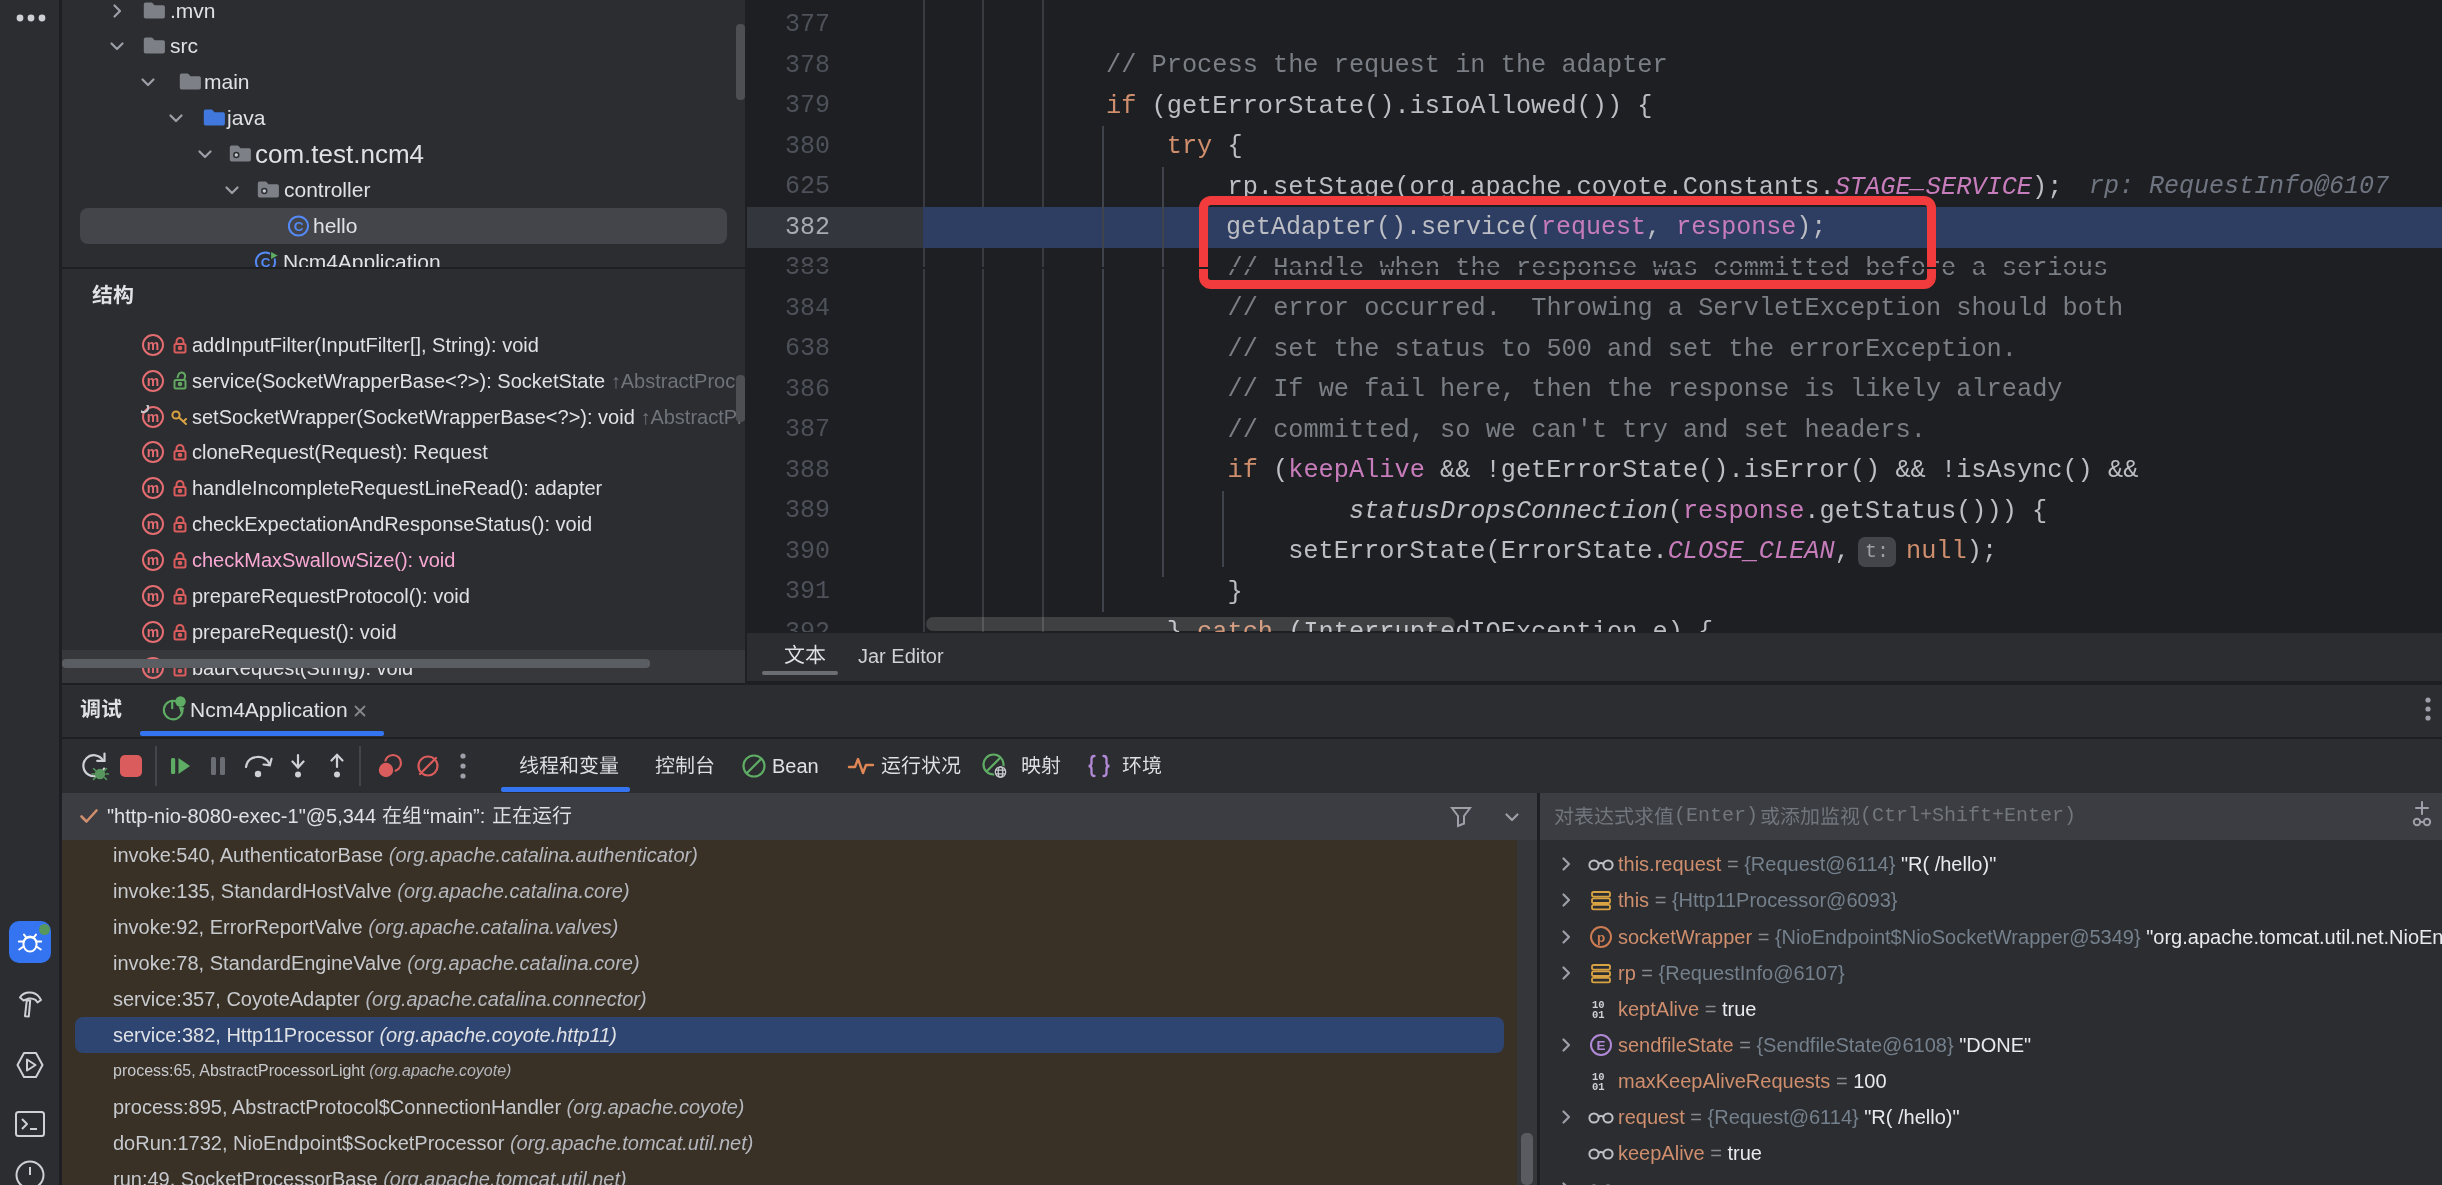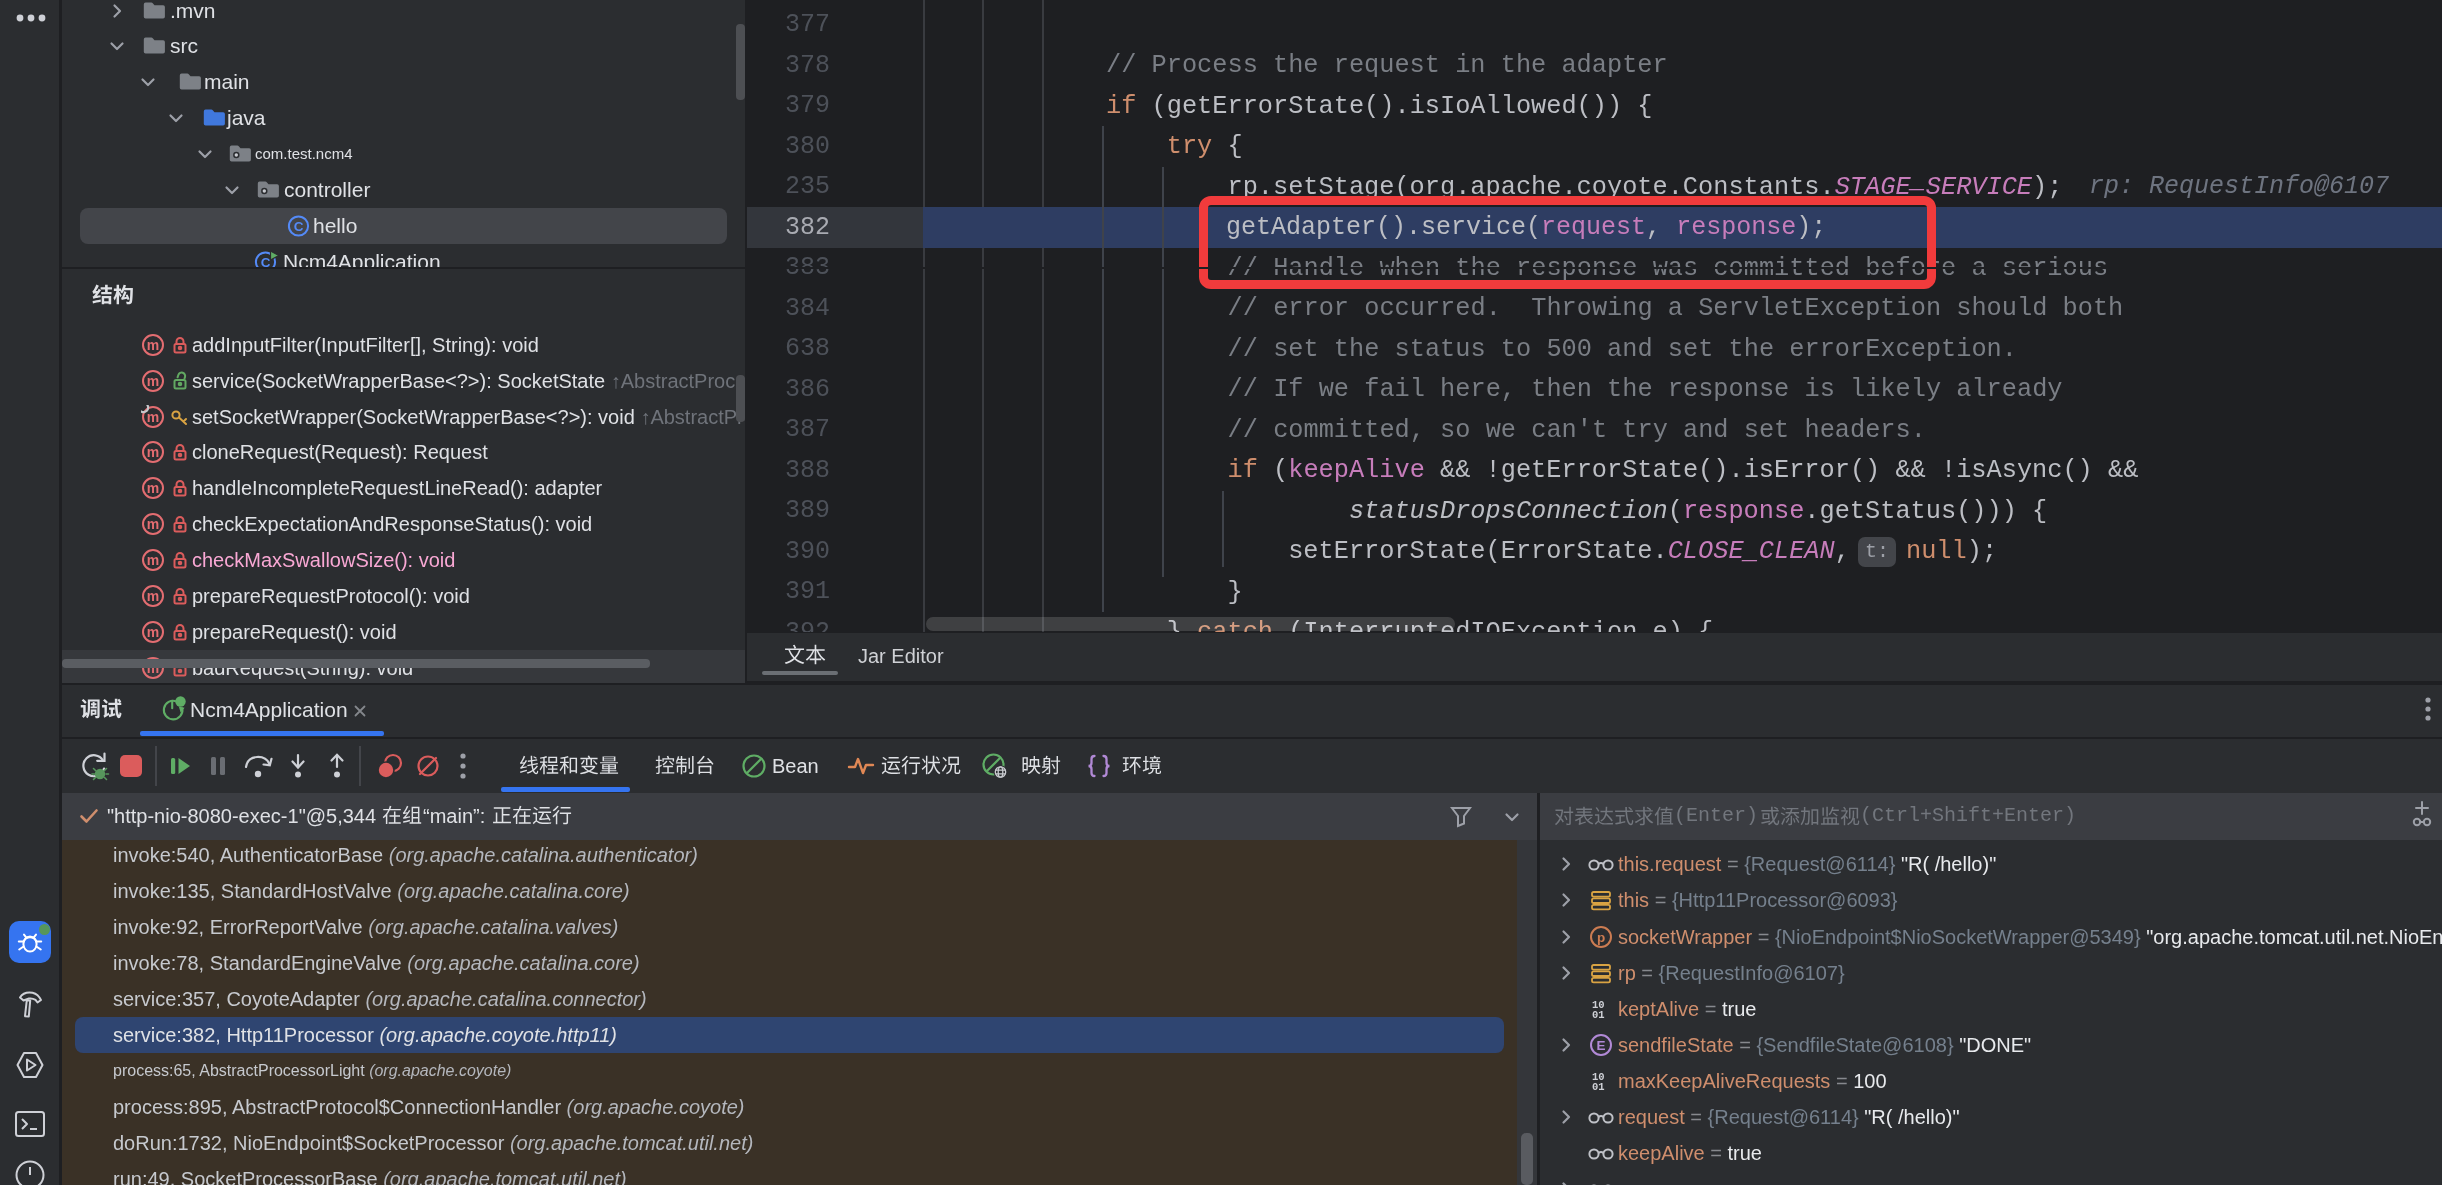--- a/index.html
+++ b/index.html
@@ -11,21 +11,21 @@
       <div style="position:absolute;left:295px;top:0px;width:2px;height:632px;background:#393b40;"></div>
       <div style="position:absolute;left:0px;top:207px;width:176px;height:41px;background:#33363c;"></div>
       <div style="position:absolute;left:176px;top:207px;width:1519px;height:41px;background:#2e3d62;"></div>
       <div style="position:absolute;left:355px;top:126px;width:2px;height:486px;background:#3f434b;"></div>
       <div style="position:absolute;left:415px;top:167px;width:2px;height:410px;background:#3f434b;"></div>
       <div style="position:absolute;left:475px;top:491px;width:2px;height:76px;background:#3f434b;"></div>
       <div style="position:absolute;right:1612px;top:6.0px;width:120px;text-align:right;font-size:25px;line-height:38px;color:#4d5159;font-family:'Liberation Mono',monospace;">377</div>
       <div style="position:absolute;right:1612px;top:46.5px;width:120px;text-align:right;font-size:25px;line-height:38px;color:#4d5159;font-family:'Liberation Mono',monospace;">378</div>
       <div style="position:absolute;right:1612px;top:87.0px;width:120px;text-align:right;font-size:25px;line-height:38px;color:#4d5159;font-family:'Liberation Mono',monospace;">379</div>
       <div style="position:absolute;right:1612px;top:127.5px;width:120px;text-align:right;font-size:25px;line-height:38px;color:#4d5159;font-family:'Liberation Mono',monospace;">380</div>
-      <div style="position:absolute;right:1612px;top:168.0px;width:120px;text-align:right;font-size:25px;line-height:38px;color:#4d5159;font-family:'Liberation Mono',monospace;">235</div>
+      <div style="position:absolute;right:1612px;top:168.0px;width:120px;text-align:right;font-size:25px;line-height:38px;color:#4d5159;font-family:'Liberation Mono',monospace;">625</div>
       <div style="position:absolute;right:1612px;top:208.5px;width:120px;text-align:right;font-size:25px;line-height:38px;color:#a9abb2;font-family:'Liberation Mono',monospace;">382</div>
       <div style="position:absolute;right:1612px;top:249.0px;width:120px;text-align:right;font-size:25px;line-height:38px;color:#4d5159;font-family:'Liberation Mono',monospace;">383</div>
       <div style="position:absolute;right:1612px;top:289.5px;width:120px;text-align:right;font-size:25px;line-height:38px;color:#4d5159;font-family:'Liberation Mono',monospace;">384</div>
       <div style="position:absolute;right:1612px;top:330.0px;width:120px;text-align:right;font-size:25px;line-height:38px;color:#4d5159;font-family:'Liberation Mono',monospace;">638</div>
       <div style="position:absolute;right:1612px;top:370.5px;width:120px;text-align:right;font-size:25px;line-height:38px;color:#4d5159;font-family:'Liberation Mono',monospace;">386</div>
       <div style="position:absolute;right:1612px;top:411.0px;width:120px;text-align:right;font-size:25px;line-height:38px;color:#4d5159;font-family:'Liberation Mono',monospace;">387</div>
       <div style="position:absolute;right:1612px;top:451.5px;width:120px;text-align:right;font-size:25px;line-height:38px;color:#4d5159;font-family:'Liberation Mono',monospace;">388</div>
       <div style="position:absolute;right:1612px;top:492.0px;width:120px;text-align:right;font-size:25px;line-height:38px;color:#4d5159;font-family:'Liberation Mono',monospace;">389</div>
       <div style="position:absolute;right:1612px;top:532.5px;width:120px;text-align:right;font-size:25px;line-height:38px;color:#4d5159;font-family:'Liberation Mono',monospace;">390</div>
       <div style="position:absolute;right:1612px;top:573.0px;width:120px;text-align:right;font-size:25px;line-height:38px;color:#4d5159;font-family:'Liberation Mono',monospace;">391</div>
@@ -132,21 +132,21 @@
       </svg>
       <div style="position:absolute;left:165px;top:102.2px;font-size:21px;line-height:32px;color:#dfe1e5;white-space:pre;">java</div>
       <svg style="position:absolute;left:131px;top:142px" width="24" height="24" viewBox="131 142 24 24" fill="none" stroke="#9da0a8" stroke-width="2.2" stroke-linecap="round" stroke-linejoin="round">
         <path d="M137.5 151.5 L143 157 L148.5 151.5"></path>
       </svg>
       <svg style="position:absolute;left:166px;top:143px" width="25" height="22" viewBox="0 0 25 22">
         <path d="M1.8 4.4 a1.8 1.8 0 0 1 1.8-1.8 h5.7 a1.8 1.8 0 0 1 1.45 .7 L12.5 5.2 h8.6 a1.8 1.8 0 0 1 1.8 1.8 V16.8 a1.8 1.8 0 0 1 -1.8 1.8 H3.6 a1.8 1.8 0 0 1 -1.8-1.8 Z" fill="#7d8187"></path>
         <circle cx="8.3" cy="12" r="3.2" fill="#2b2d30"></circle>
         <circle cx="8.3" cy="12" r="1.7" fill="#c9cbd0"></circle>
       </svg>
-      <div style="position:absolute;left:193px;top:138.2px;font-size:15px;line-height:32px;color:#dfe1e5;white-space:pre;">com.test.ncm4</div>
+      <div style="position:absolute;left:193px;top:138.2px;font-size:26px;line-height:32px;color:#dfe1e5;white-space:pre;">com.test.ncm4</div>
       <svg style="position:absolute;left:158px;top:178px" width="24" height="24" viewBox="158 178 24 24" fill="none" stroke="#9da0a8" stroke-width="2.2" stroke-linecap="round" stroke-linejoin="round">
         <path d="M164.5 187.5 L170 193 L175.5 187.5"></path>
       </svg>
       <svg style="position:absolute;left:194px;top:179px" width="25" height="22" viewBox="0 0 25 22">
         <path d="M1.8 4.4 a1.8 1.8 0 0 1 1.8-1.8 h5.7 a1.8 1.8 0 0 1 1.45 .7 L12.5 5.2 h8.6 a1.8 1.8 0 0 1 1.8 1.8 V16.8 a1.8 1.8 0 0 1 -1.8 1.8 H3.6 a1.8 1.8 0 0 1 -1.8-1.8 Z" fill="#7d8187"></path>
         <circle cx="8.3" cy="12" r="3.2" fill="#2b2d30"></circle>
         <circle cx="8.3" cy="12" r="1.7" fill="#c9cbd0"></circle>
       </svg>
       <div style="position:absolute;left:222px;top:174.2px;font-size:21px;line-height:32px;color:#dfe1e5;white-space:pre;">controller</div>
       <svg style="position:absolute;left:224px;top:213px" width="30" height="26" viewBox="0 0 30 26">

